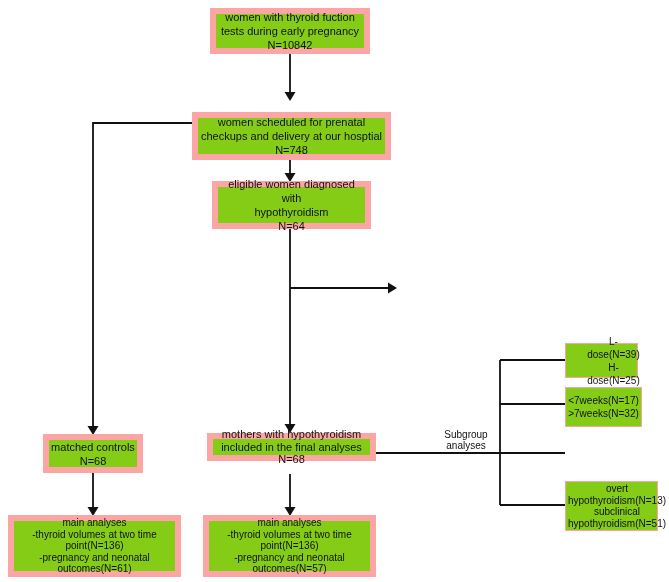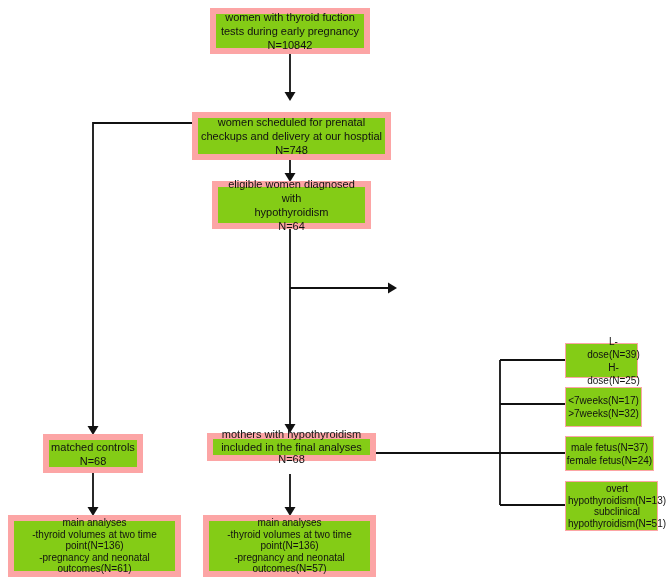--- a/index.html
+++ b/index.html
@@ -131,29 +131,29 @@
 N=64</div>
 
 
   <div class="box" style="left:43px; top:434px; width:100px; height:39px;">matched controls
 N=68</div>
 
   <div class="box mo" style="left:207px; top:433px; width:169px; height:28px;">mothers with hypothyroidism
 included in the final analyses
 N=68</div>
 
+  <div class="floating-label" style="left:426px; top:429px; width:80px;">Subgroup
+analyses</div>
 
   <div class="box small" style="left:565px; top:343px; width:73px; height:35px;padding-left:24px;">L-dose(N=39)
 H-dose(N=25)</div>
 
   <div class="box small" style="left:565px; top:387px; width:77px; height:40px;">&lt;7weeks(N=17)
 &gt;7weeks(N=32)</div>
 
-  <div class="box small" style="left:565px; top:436px; width:89px; height:35px;">male fetus(N=37)
-female fetus(N=24)</div>
 
   <div class="box small tall" style="left:565px; top:481px; width:93px; height:50px;">overt
 hypothyroidism(N=13)
 subclinical
 hypothyroidism(N=51)</div>
 
   <div class="box bottom" style="left:8px; top:515px; width:173px; height:62px;">main analyses
 -thyroid volumes at two time
 point(N=136)
 -pregnancy and neonatal

